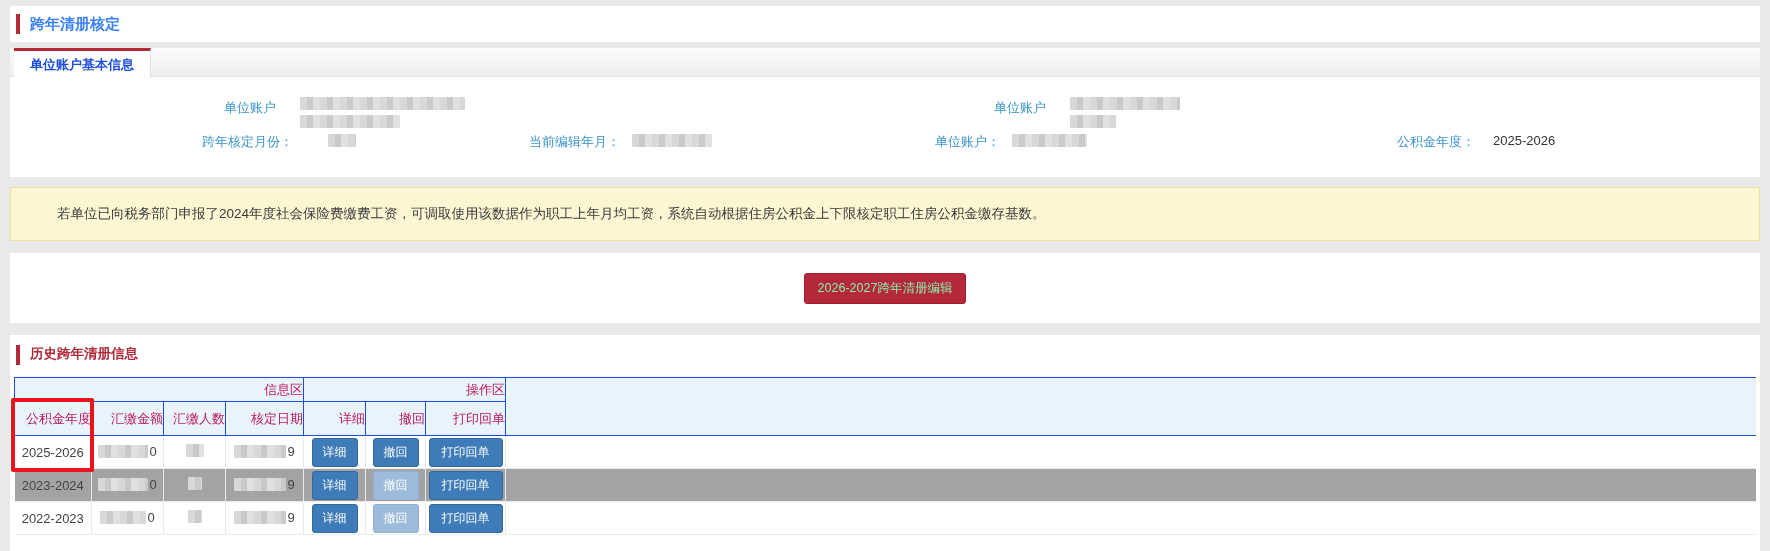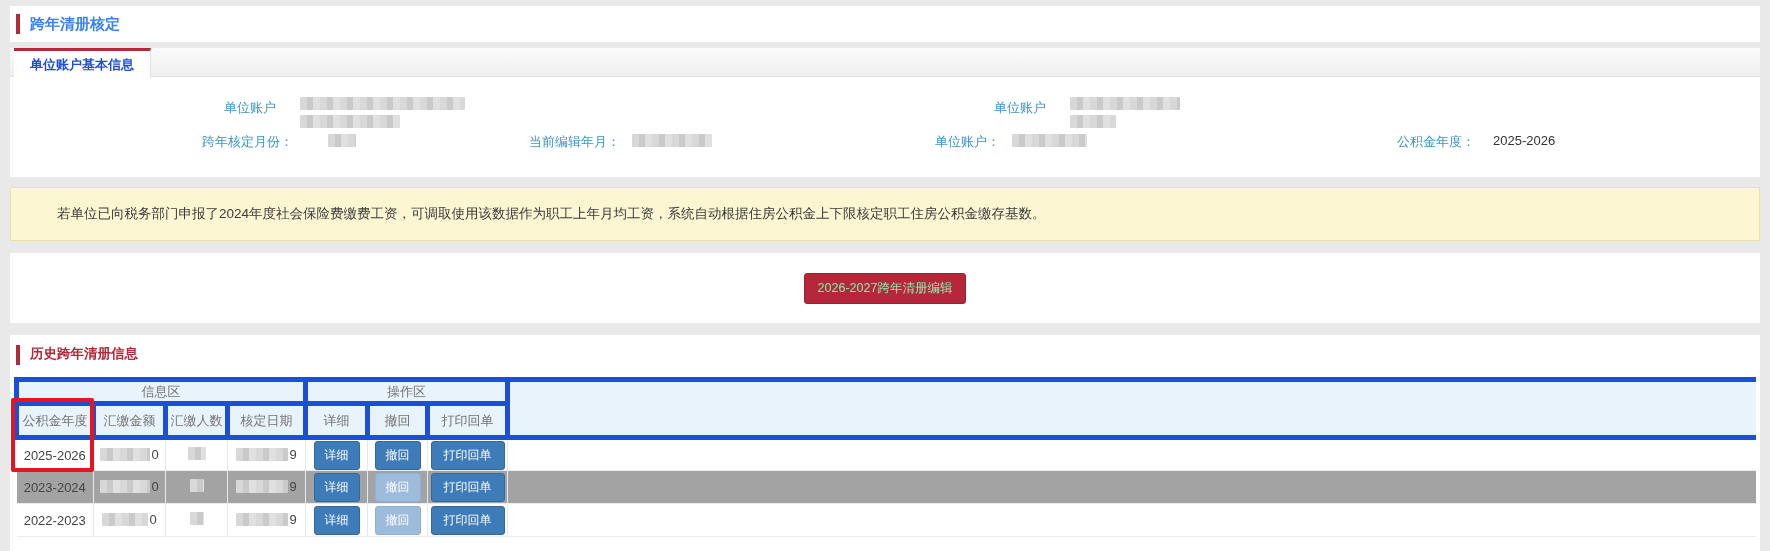--- a/index.html
+++ b/index.html
@@ -44,21 +44,21 @@
     background: #b5283c; color: #86efac; border: 1px solid #9f1f31; border-radius: 3px;
     font-size: 12.5px; padding: 6px 13px; cursor: pointer; font-family: inherit;
   }
 
   
   .history-panel { margin-top: 12px; padding: 10px 4px 0; height: 233px; }
   .section-head { display: flex; align-items: flex-start; height: 24px; margin-left: 2px; }
   .section-title { color: #b02a3a; font-weight: bold; font-size: 13.5px; margin-left: 10px; }
   .table-wrap { position: relative; margin-top: 8px; }
   table { border-collapse: collapse; width: 100%; table-layout: fixed; }
-  th { background: #e9f3fb; color: #737373; font-weight: normal; border: 5px solid #1d4ed8; }
+  th { background: #e9f3fb; color: #be185d; font-weight: normal; border: 1px solid #1d4ed8; text-align: right; }
   tr.group-row th { height: 24px; }
   tr.cols-row th { height: 34px; }
   td { height: 33px; border-right: 1px solid #e4eaf0; border-bottom: 1px solid #ececec; text-align: center; color: #444; }
   td.filler { border-right: none; }
   tr.stripe td { background: #a3a3a3; }
   .btn-blue {
     background: #3e7cb9; color: #fff; border: 1px solid #35699c; border-radius: 3px;
     font-size: 12px; padding: 5px 10px; cursor: pointer; font-family: inherit;
   }
   .btn-blue.wide { padding: 5px 12px; }

